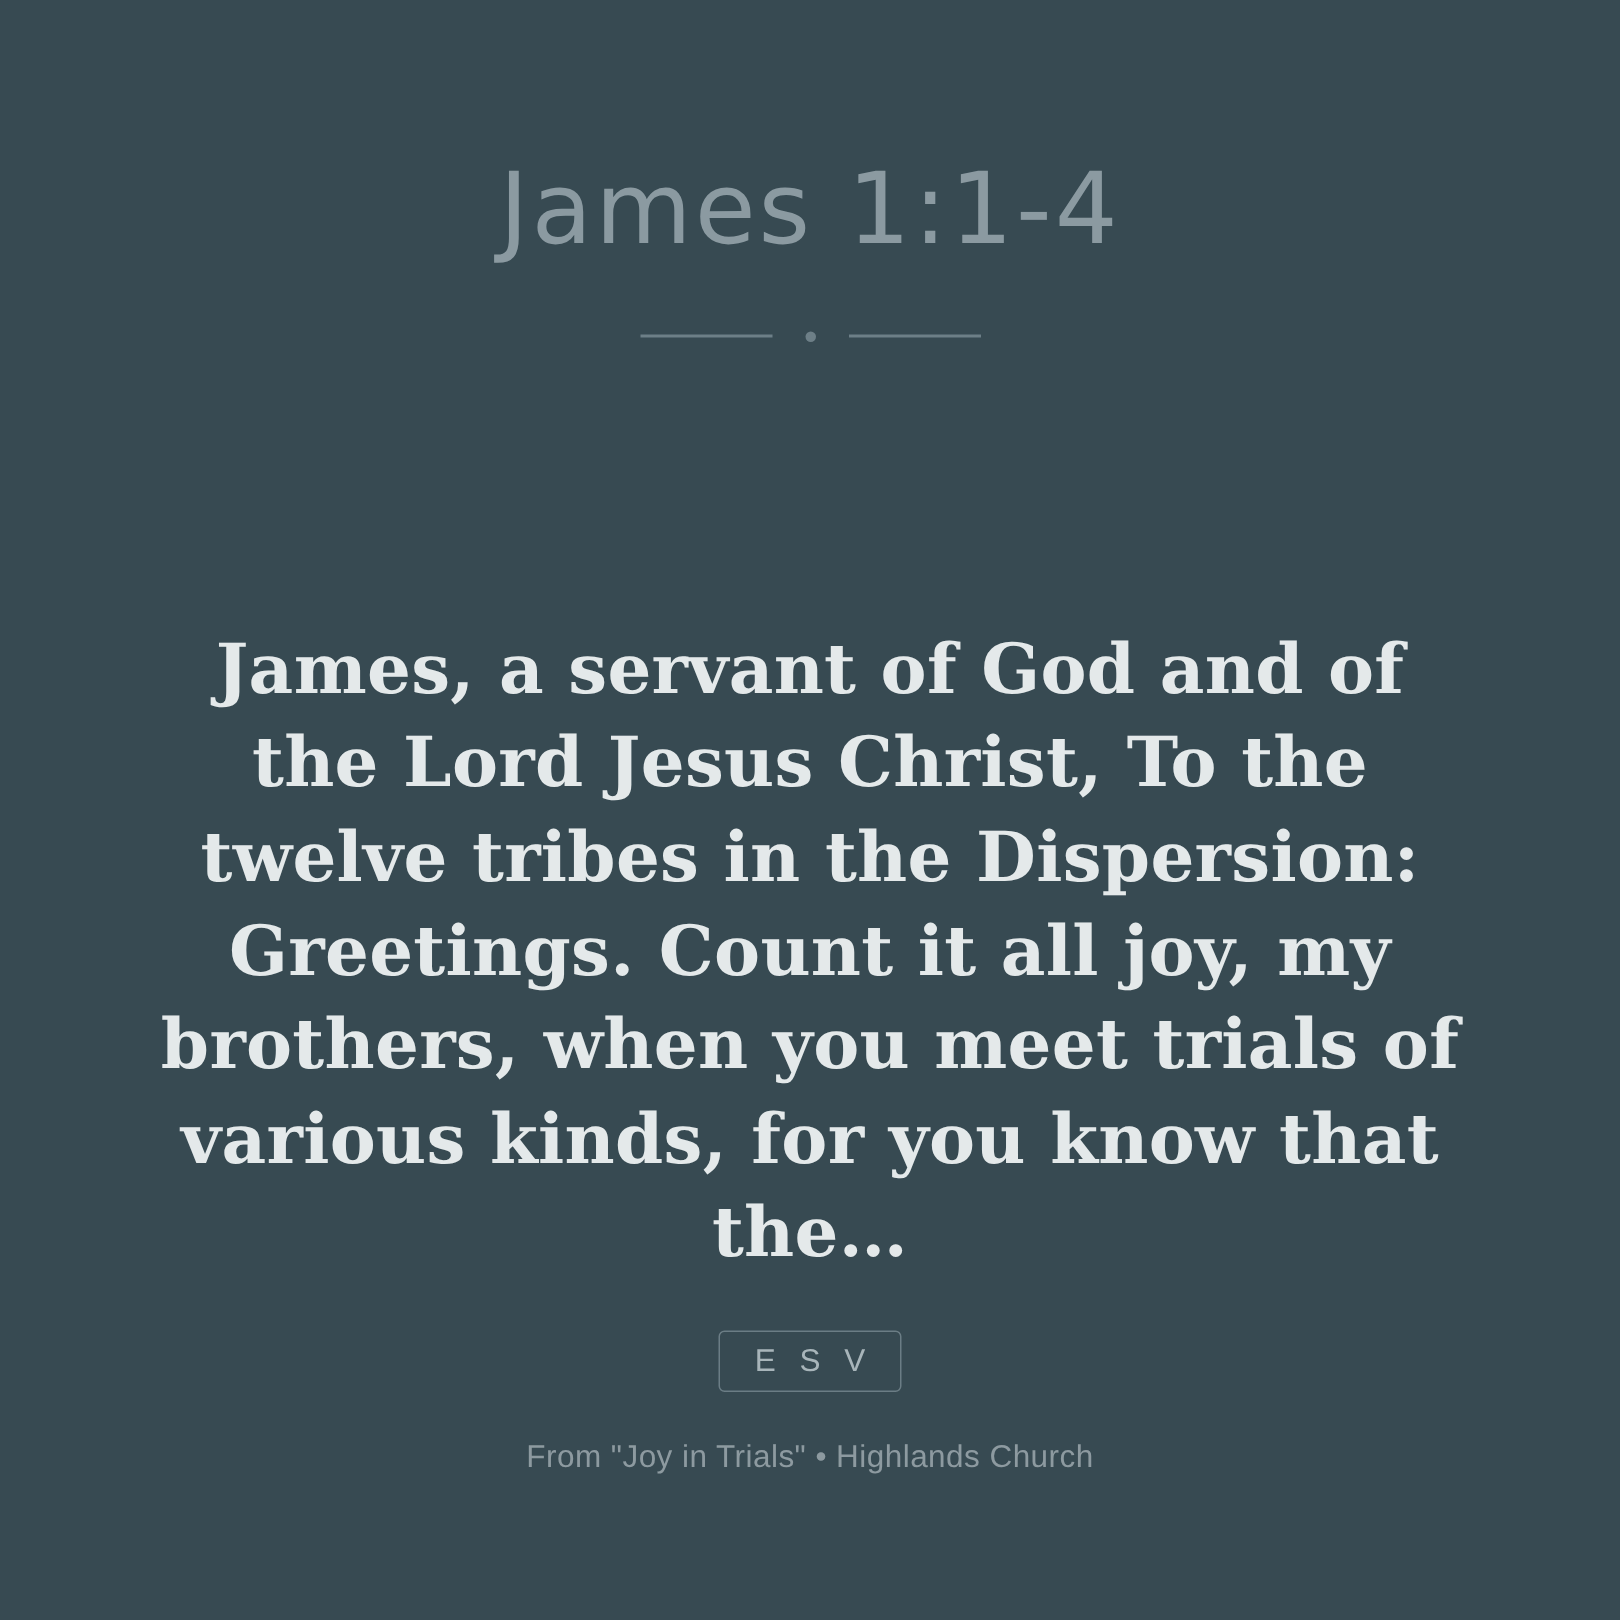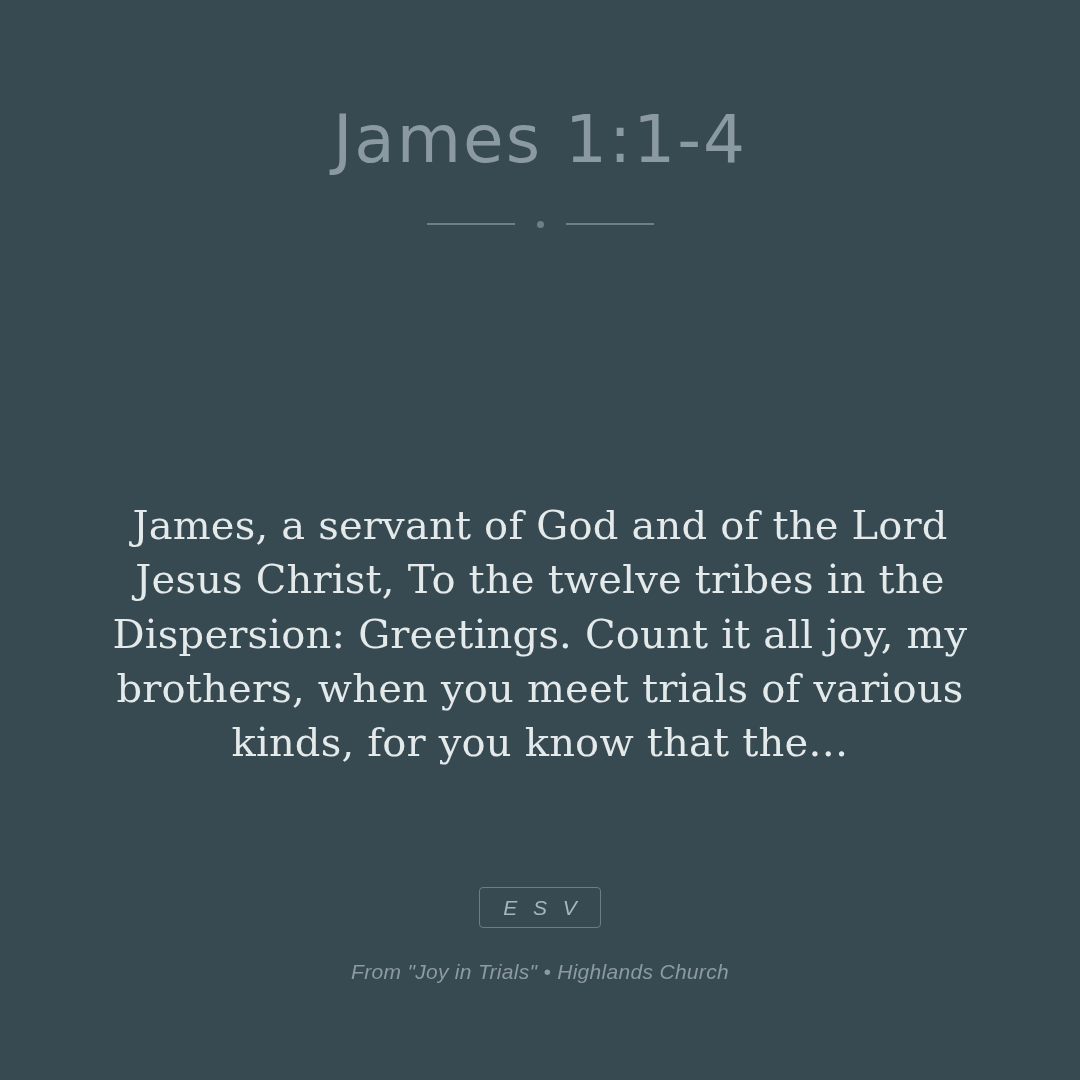--- a/index.html
+++ b/index.html
@@ -64,38 +64,37 @@
     display: flex;
     align-items: center;
     justify-content: center;
     width: 100%;
   }
   .verse {
     width: 880px;
     margin: 0 auto;
     text-align: center;
     font-family: "DejaVu Serif", "Liberation Serif", serif;
-    font-size: 40px;
+    font-size: 46px;
     line-height: 1.36;
     color: #e4e9ea;
-    font-weight: 400;
+    font-weight: 700;
     letter-spacing: 0.2px;
     padding-bottom: 40px;
   }
 
   
   .footer {
     position: absolute;
     left: 0;
     right: 0;
     bottom: 96px;
     display: flex;
     flex-direction: column;
     align-items: center;
-    font-style: italic;
   }
   .translation-badge {
     border: 1px solid #6b7d85;
     border-radius: 4px;
     color: #a8b5ba;
     font-size: 21px;
     letter-spacing: 5px;
     padding: 9px 18px 9px 23px;
     font-family: "Liberation Sans", sans-serif;
     background: transparent;

